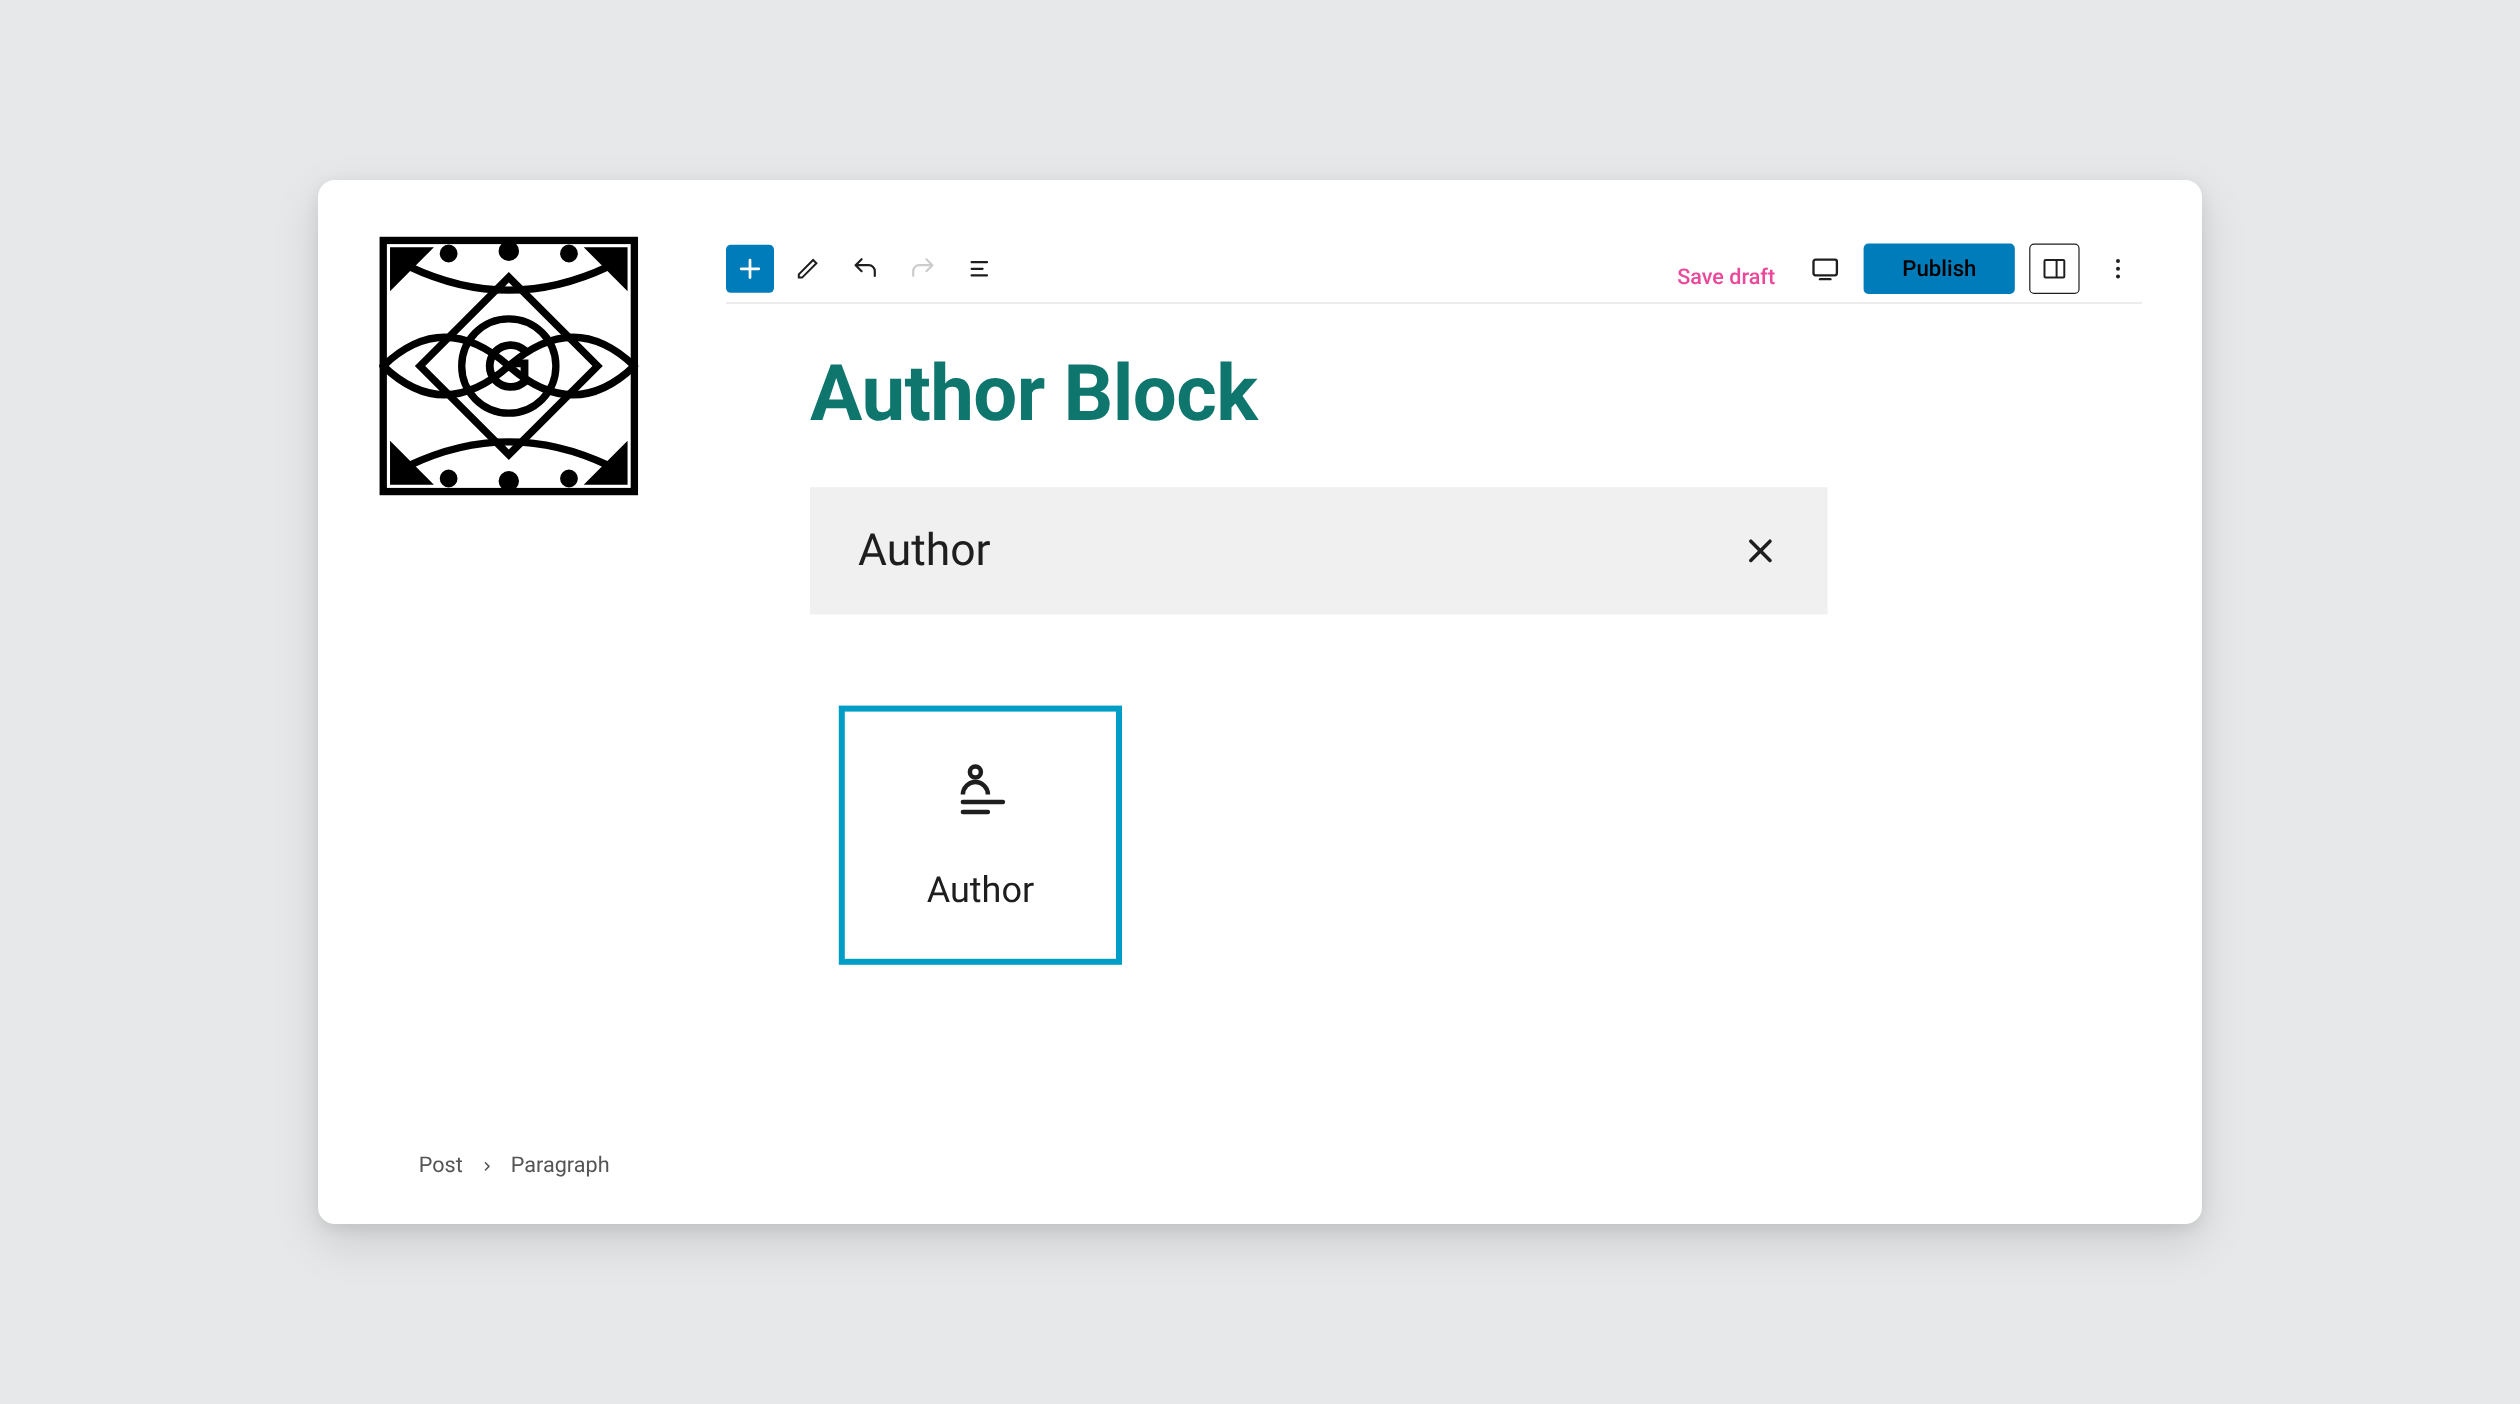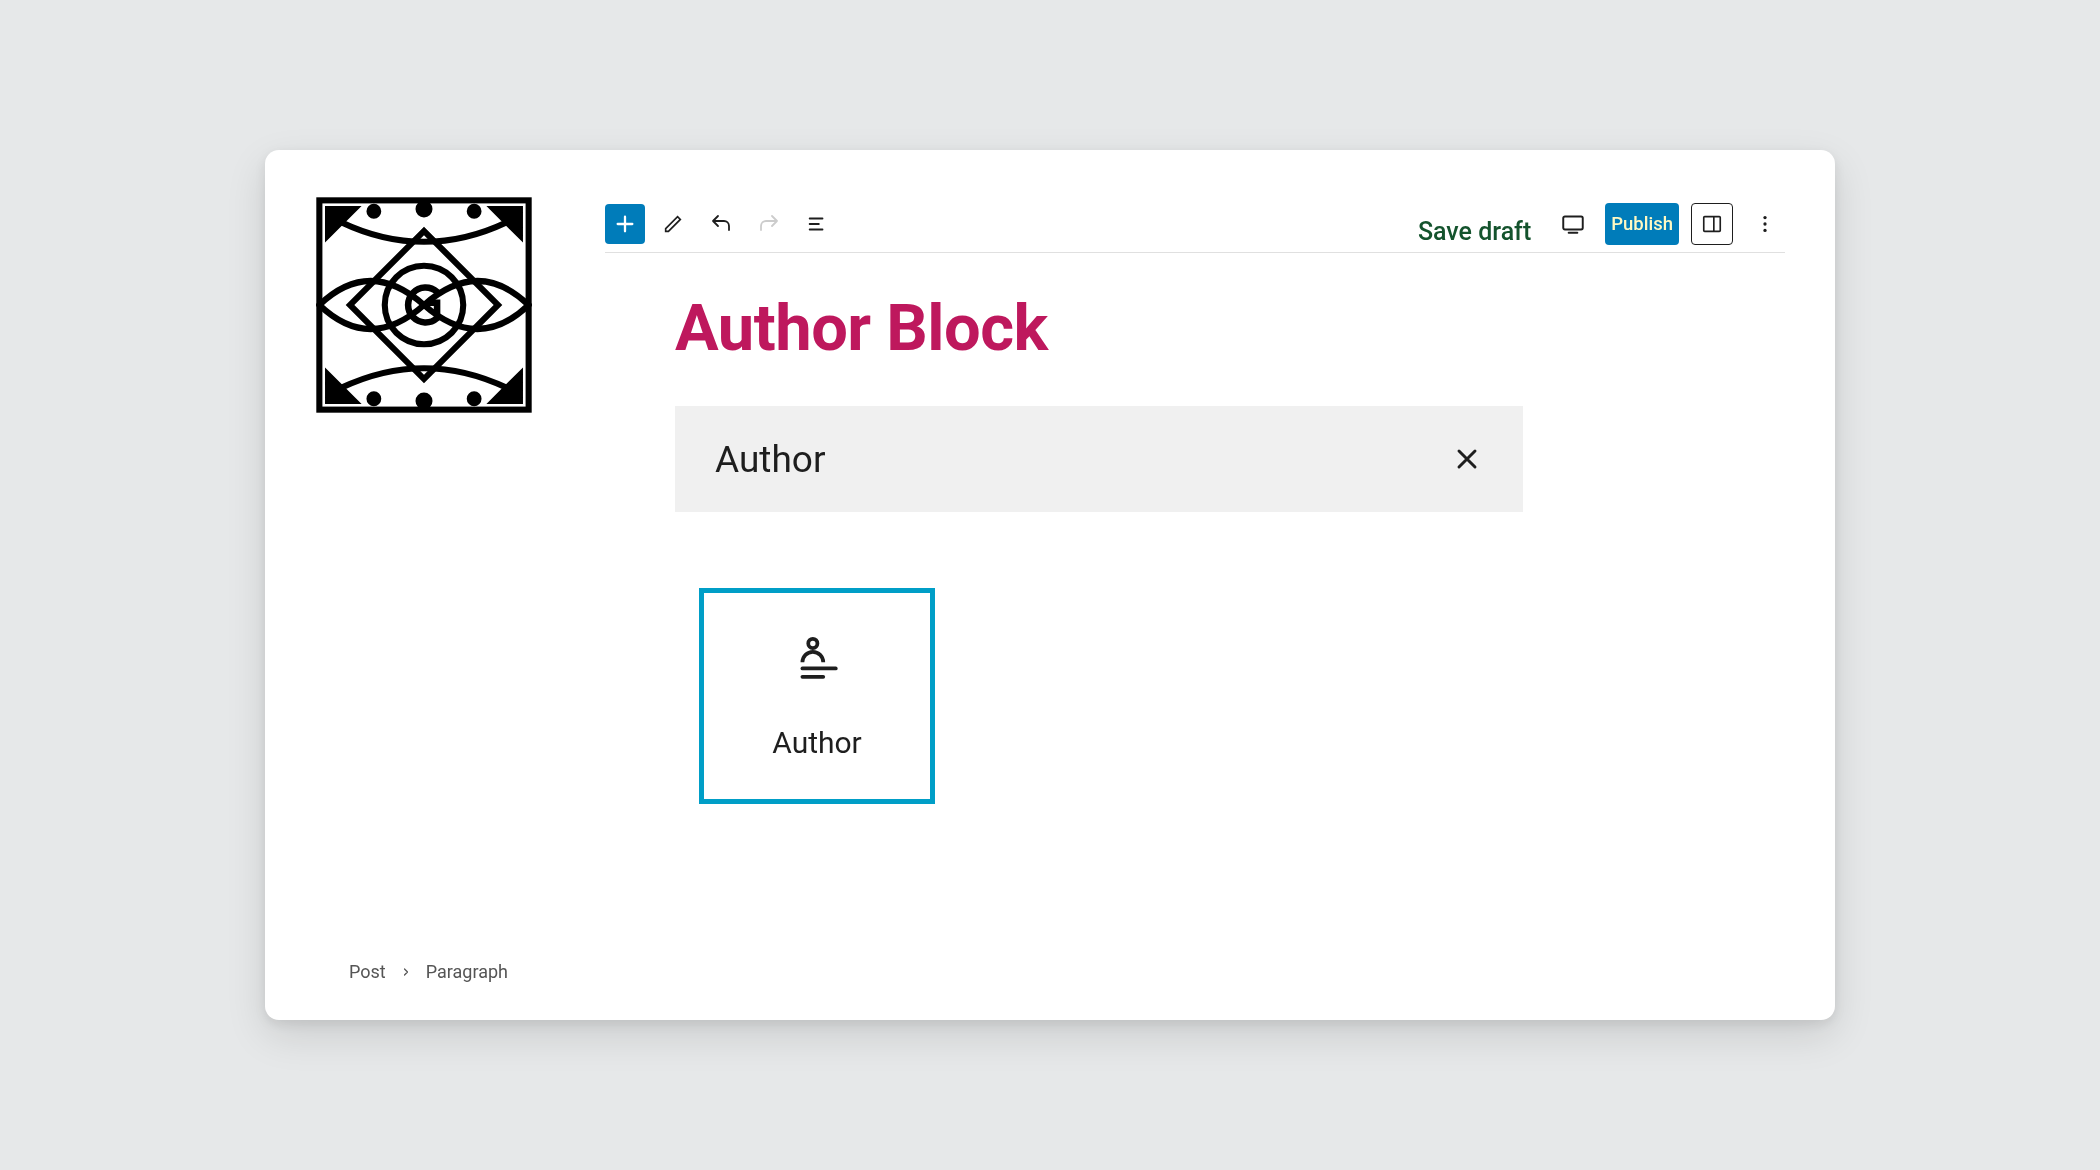--- a/index.html
+++ b/index.html
@@ -47,53 +47,53 @@
     cursor: pointer;
   }
   .icon-btn {
     width: 40px; height: 40px;
     display: flex; align-items: center; justify-content: center;
     cursor: pointer;
     color: #1e1e1e;
   }
   .icon-btn.disabled { color: #bbb; cursor: default; }
   .link-btn {
-    color: #14532d;
-    font-size: 25px;
+    color: #ec4899;
+    font-size: 18px;
     font-weight: 500;
     padding: 8px 10px;
     cursor: pointer;
     margin-top: 16px;
   }
   .btn-publish {
     background: #007cba;
-    color: #fef9c3;
+    color: #000000;
     font-size: 18.5px;
     font-weight: 500;
-    padding: 10px 6px;
+    padding: 10px 32px;
     border-radius: 4px;
     cursor: pointer;
   }
   .btn-sidebar-toggle {
     width: 42px; height: 42px;
     border: 1.5px solid #1e1e1e;
     border-radius: 4px;
     display: flex; align-items: center; justify-content: center;
     cursor: pointer;
   }
   .content {
     position: absolute;
     top: 140px;
     left: 410px;
     right: 50px;
   }
   .page-title {
     font-size: 65px;
     font-weight: 700;
-    color: #be185d;
+    color: #0f766e;
     letter-spacing: -0.5px;
     margin-bottom: 40px;
   }
   .search-box {
     width: 848px;
     height: 106px;
     background: #f0f0f0;
     display: flex;
     align-items: center;
     padding: 0 40px;

